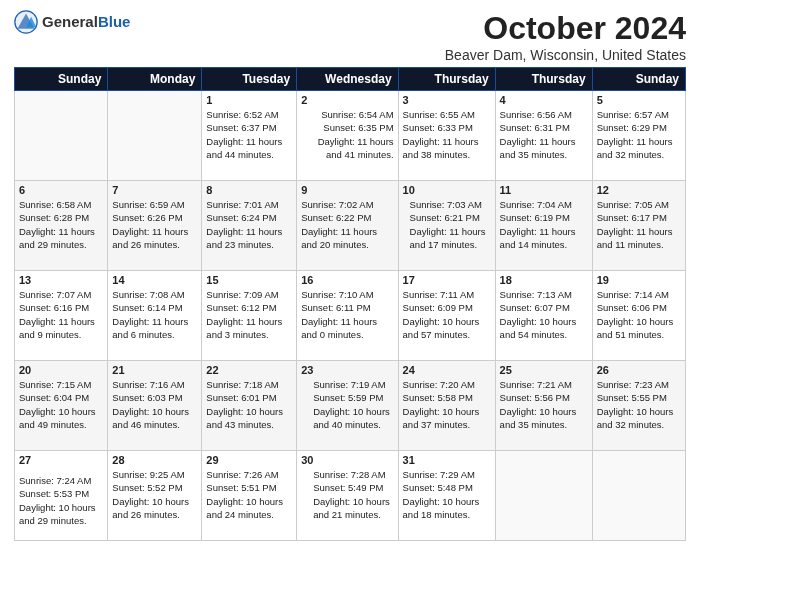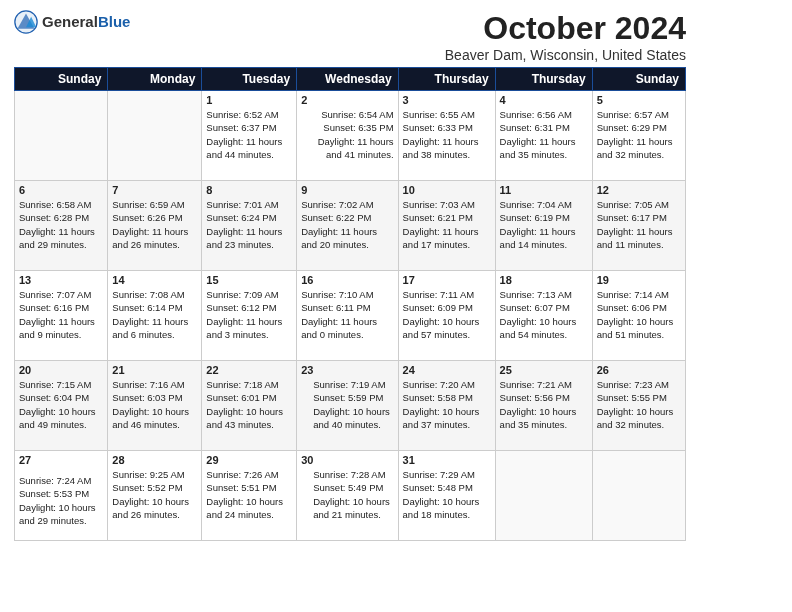--- a/index.html
+++ b/index.html
@@ -192,21 +192,21 @@
           </td>
           <td>
             <span class="day-num">9</span>
             <div class="day-content" style="white-space: pre-line;">Sunrise: 7:02 AM
 Sunset: 6:22 PM
 Daylight: 11 hours
 and 20 minutes.</div>
           </td>
           <td>
             <span class="day-num">10</span>
-            <div class="day-content" style="white-space: pre-line;">Sunrise: 7:03 AM
+            <div class="day-content" style="white-space: pre-line; margin-left: 7px;">Sunrise: 7:03 AM
 Sunset: 6:21 PM
 Daylight: 11 hours
 and 17 minutes.</div>
           </td>
           <td>
             <span class="day-num">11</span>
             <div class="day-content" style="white-space: pre-line;">Sunrise: 7:04 AM
 Sunset: 6:19 PM
 Daylight: 11 hours
 and 14 minutes.</div>

